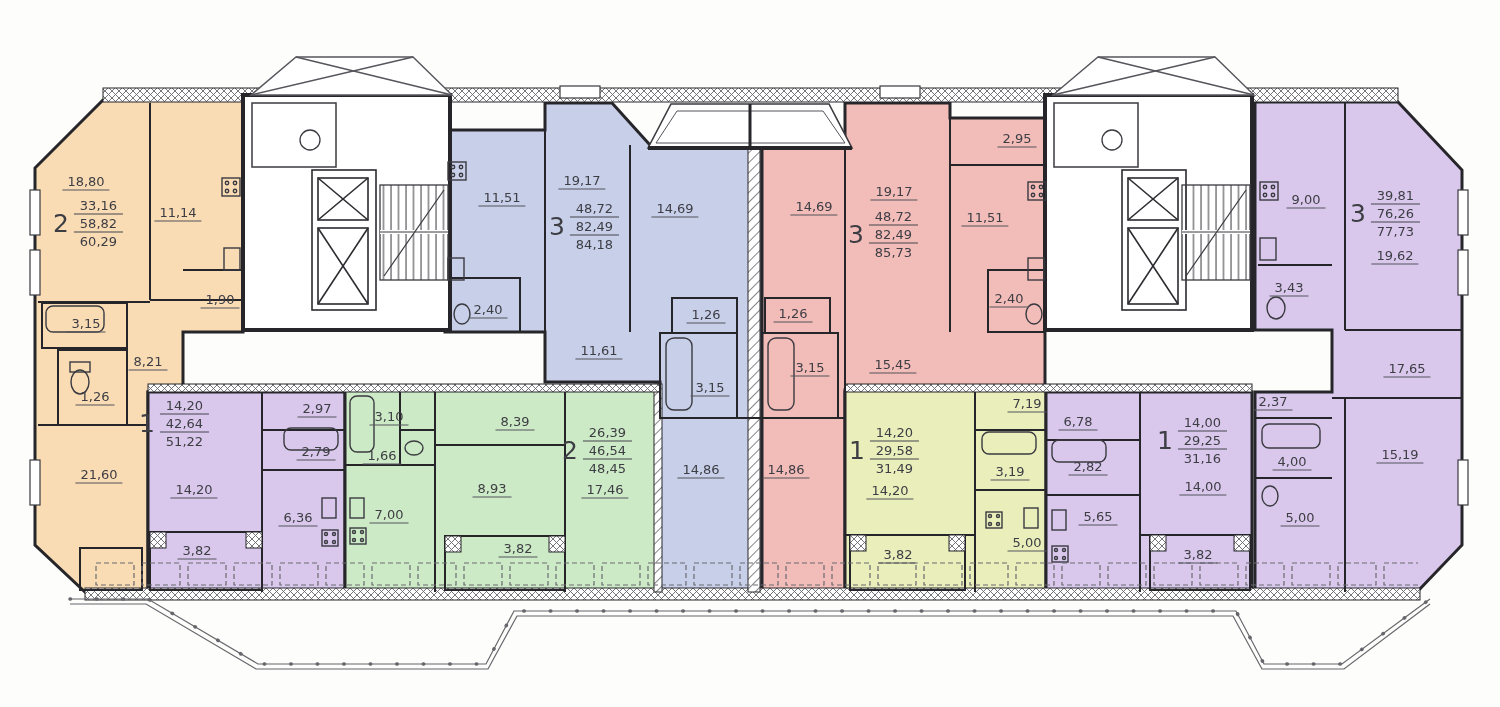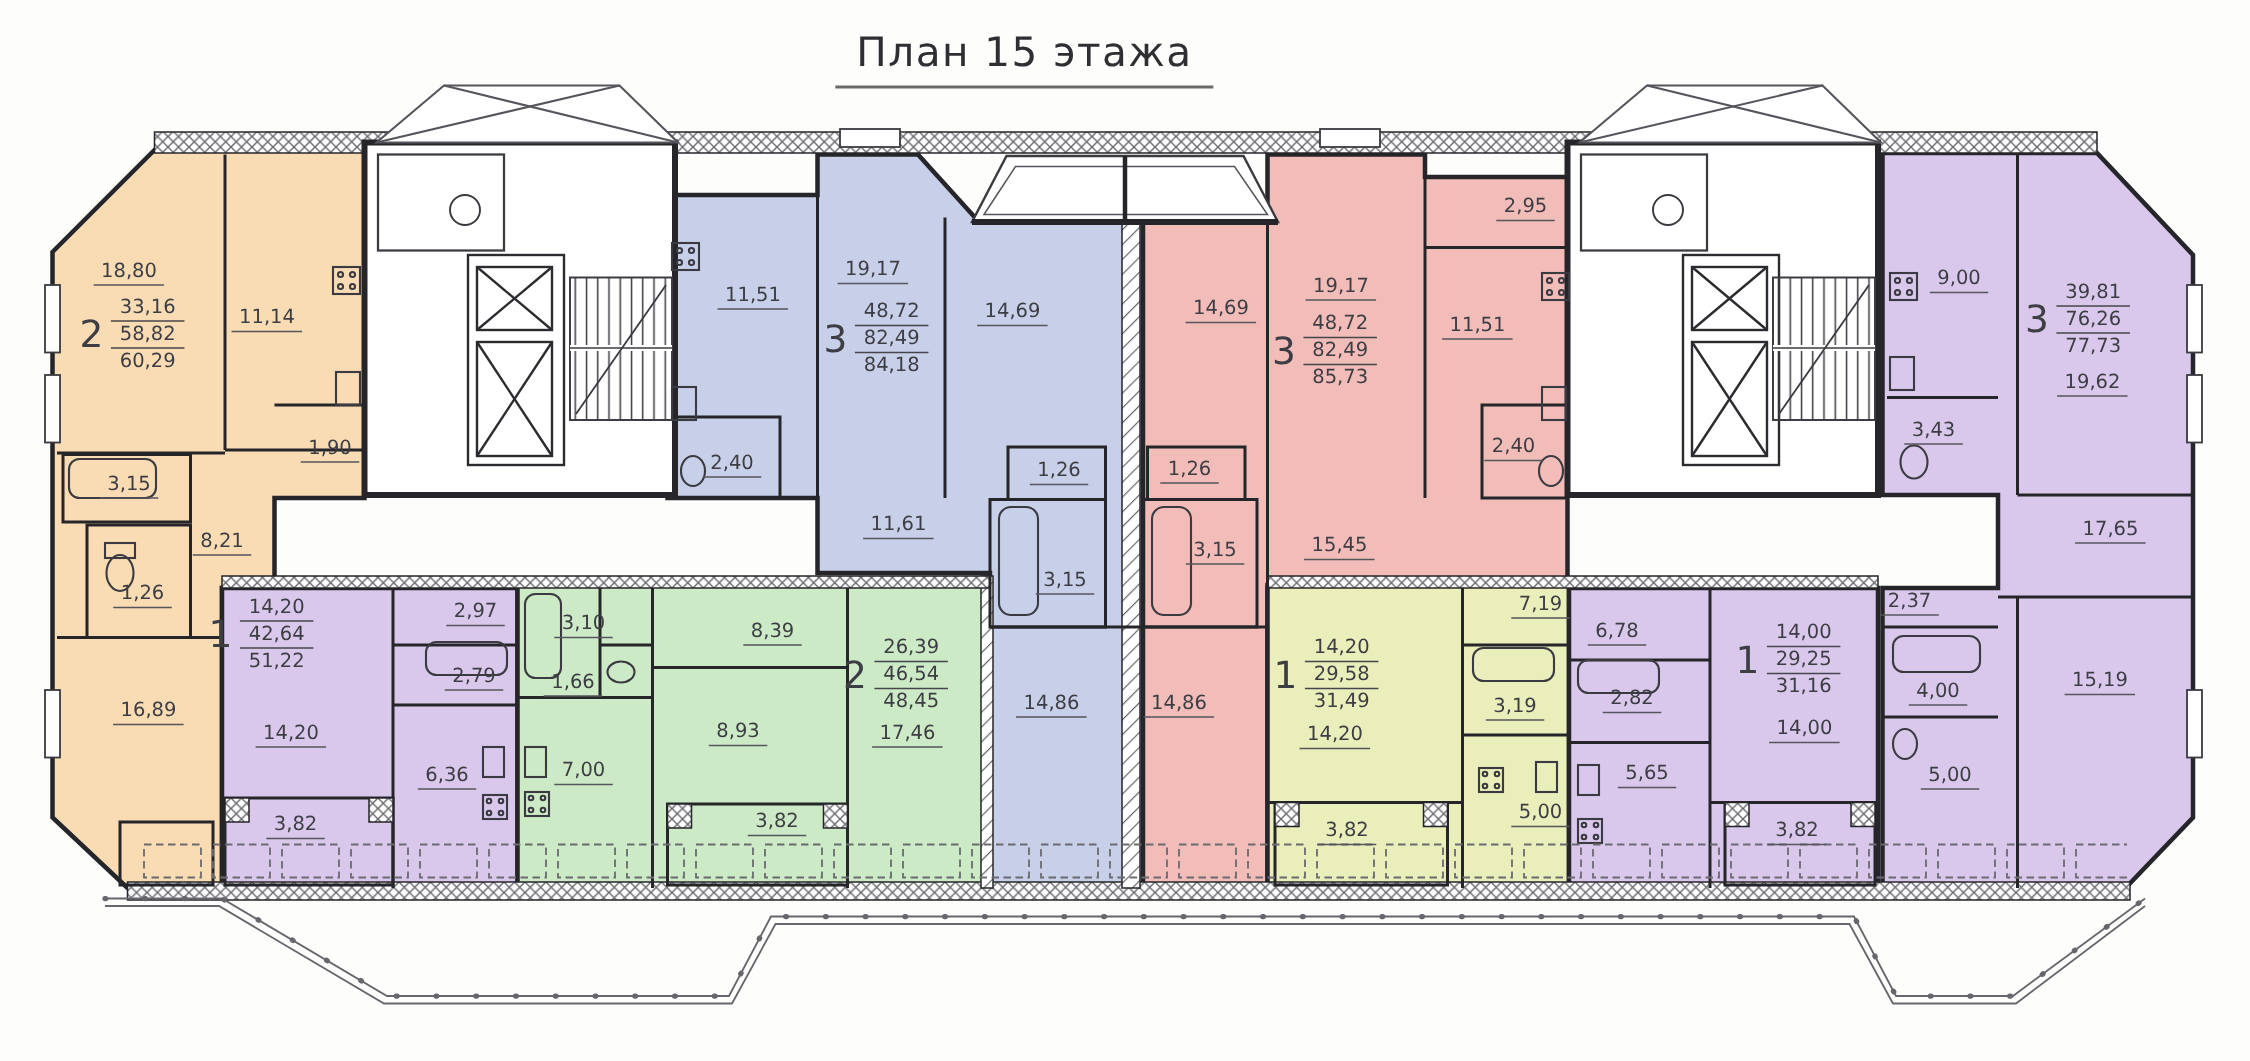--- a/index.html
+++ b/index.html
@@ -286,37 +286,36 @@
         <rect x="880" y="86" width="40" height="12"></rect>
   </g>
 
   <g fill="none" stroke="#66666c">
     <path d="M70,599 L148,599 L258,664 L486,664 L514,611 L1236,611 L1264,664 L1342,664 L1430,599" stroke-width="1.2"></path>
     <path d="M70,604 L146,604 L256,669 L488,669 L517,616 L1233,616 L1262,669 L1344,669 L1430,604" stroke-width="1.2"></path>
     <path d="M70,599 L148,599 L258,664 L486,664 L514,611 L1236,611 L1264,664 L1342,664 L1430,599" stroke-width="3.5" stroke-linecap="round" stroke-dasharray="0.5 26"></path>
   </g>
 </svg>
 
-<div class="title">План 15 этажа</div>
 
 <div class="lbl" style="left:86px;top:182px">18,80</div>
 <div class="sum" style="left:88px;top:223px">
   <div class="t">2</div>
   <div class="v">
     <div class="u">33,16</div>
     <div class="u">58,82</div>
     <div class="n">60,29</div>
   </div>
 </div>
 <div class="lbl" style="left:178px;top:213px">11,14</div>
 <div class="lbl" style="left:220px;top:300px">1,90</div>
 <div class="lbl" style="left:86px;top:324px">3,15</div>
 <div class="lbl" style="left:148px;top:362px">8,21</div>
 <div class="lbl" style="left:95px;top:397px">1,26</div>
-<div class="lbl" style="left:99px;top:475px">16,89</div>
+<div class="lbl" style="left:99px;top:475px">21,60</div>
 
 <div class="sum" style="left:174px;top:423px">
   <div class="t">1</div>
   <div class="v">
     <div class="u">14,20</div>
     <div class="u">42,64</div>
     <div class="n">51,22</div>
   </div>
 </div>
 <div class="lbl" style="left:194px;top:490px">14,20</div>
@@ -397,30 +396,30 @@
   <div class="t">1</div>
   <div class="v">
     <div class="u">14,00</div>
     <div class="u">29,25</div>
     <div class="n">31,16</div>
   </div>
 </div>
 <div class="lbl" style="left:1203px;top:487px">14,00</div>
 <div class="lbl" style="left:1198px;top:555px">3,82</div>
 
-<div class="lbl" style="left:1306px;top:187px">9,00</div>
+<div class="lbl" style="left:1306px;top:200px">9,00</div>
 <div class="sum" style="left:1385px;top:213px">
   <div class="t">3</div>
   <div class="v">
     <div class="u">39,81</div>
     <div class="u">76,26</div>
     <div class="n">77,73</div>
   </div>
 </div>
 <div class="lbl" style="left:1395px;top:256px">19,62</div>
 <div class="lbl" style="left:1289px;top:288px">3,43</div>
-<div class="lbl" style="left:1407px;top:354px">17,65</div>
+<div class="lbl" style="left:1407px;top:369px">17,65</div>
 <div class="lbl" style="left:1273px;top:402px">2,37</div>
 <div class="lbl" style="left:1292px;top:462px">4,00</div>
 <div class="lbl" style="left:1300px;top:518px">5,00</div>
 <div class="lbl" style="left:1400px;top:455px">15,19</div>
 
 </div>
 
 </body></html>

